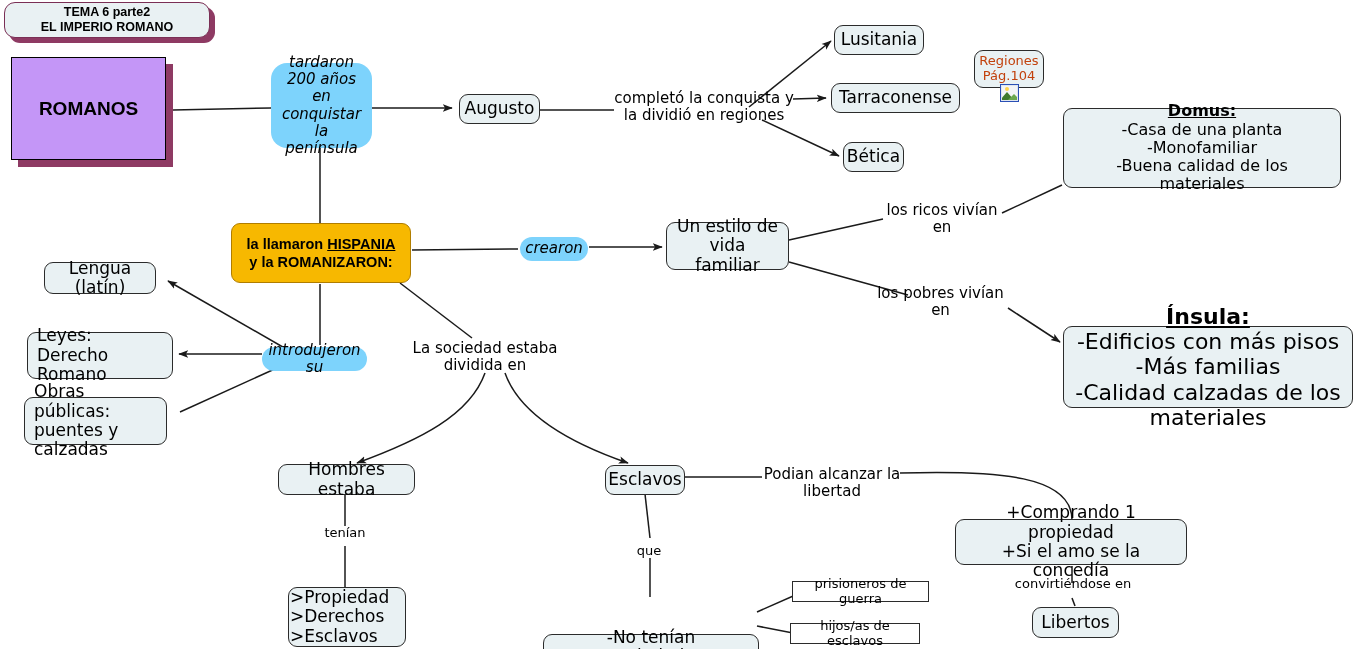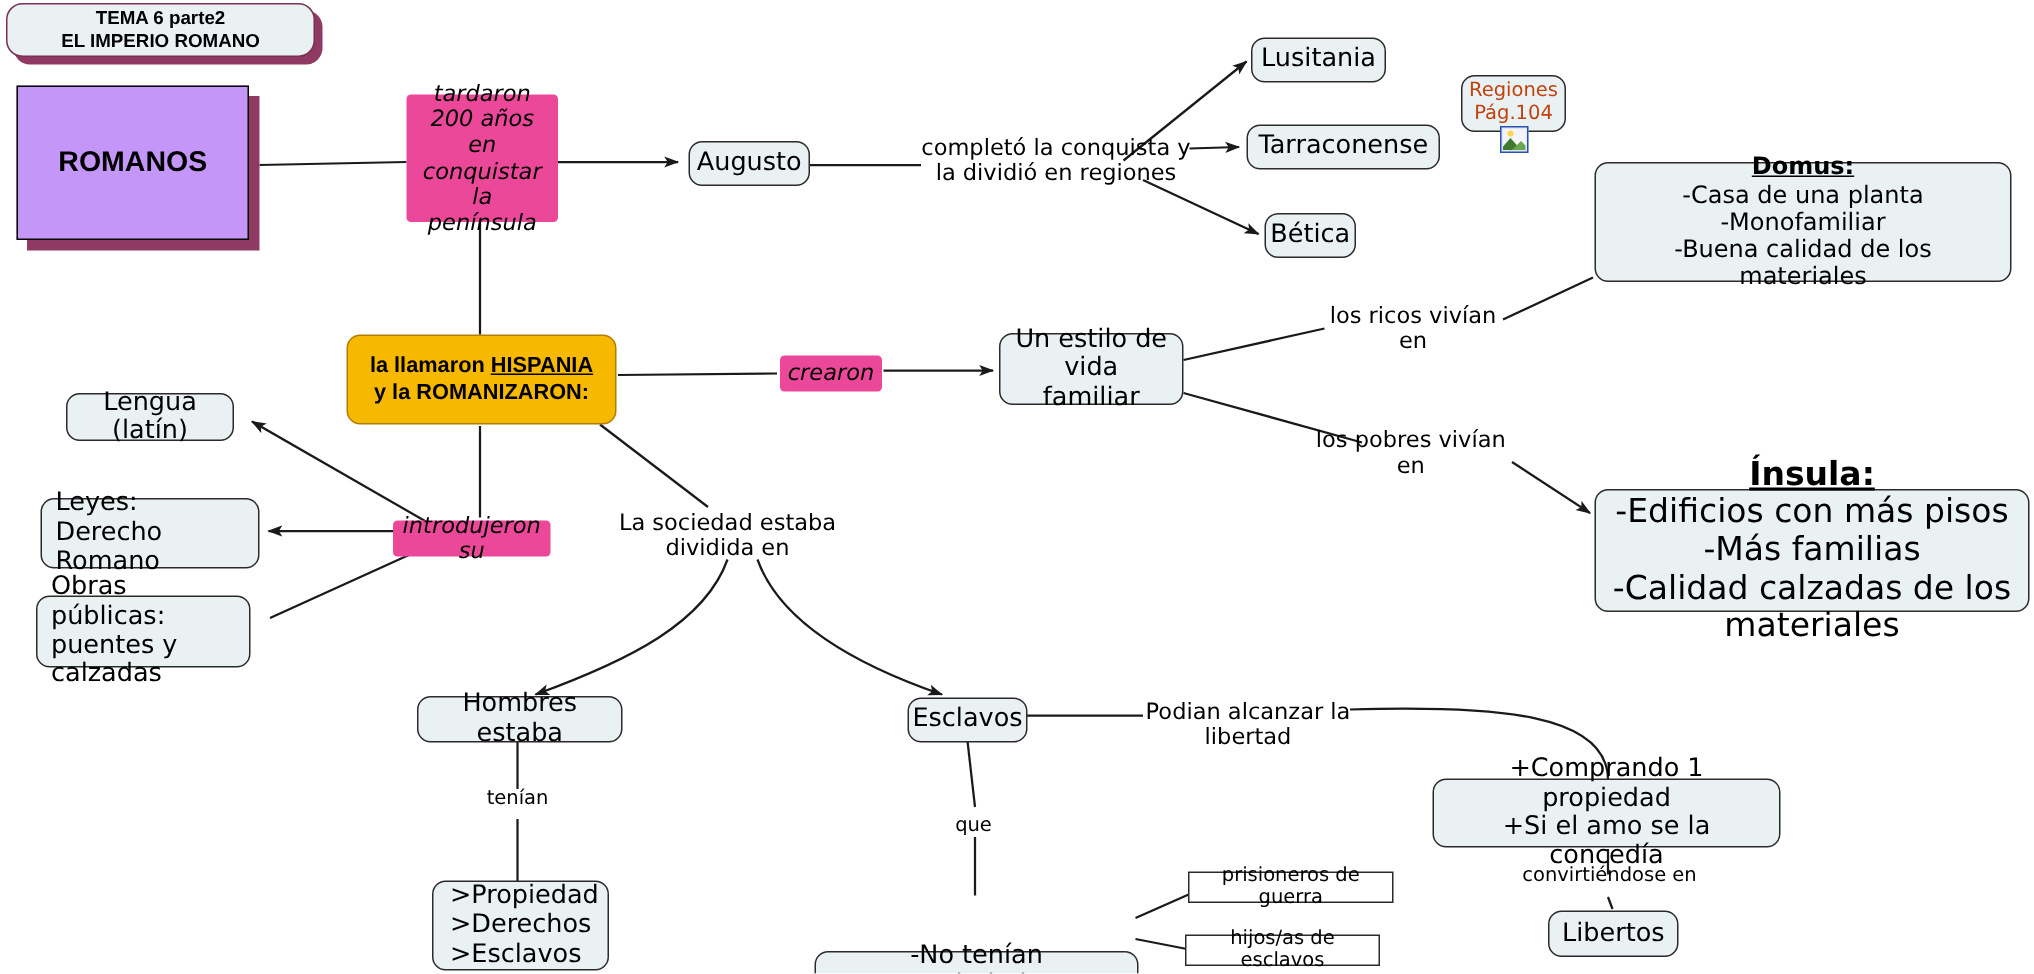--- a/index.html
+++ b/index.html
@@ -45,23 +45,23 @@
   .concept {
     background: #e9f1f3;
     border: 1.2px solid #2b2b2b;
     border-radius: 9px;
     font-size: 17px;
     padding: 3px 9px;
   }
 
   
   .linklabel {
-    background: #ec4899;
+    background: #7dd3fc;
     border: none;
-    border-radius: 3px;
+    border-radius: 16px;
     font-style: italic;
     font-size: 15px;
     padding: 2px 7px;
   }
   
   .textlabel {
     background: transparent;
     border: none;
     font-size: 15px;
     color: #000;
@@ -344,21 +344,21 @@
 
   <div class="node linklabel" style="left:262px; top:347px; width:105px; height:24px;">introdujeron su</div>
 
   <div class="node textlabel" style="left:404px; top:336px; width:162px; height:42px;">La sociedad estaba
 dividida en</div>
 
   <div class="node concept" style="left:278px; top:464px; width:137px; height:31px;">Hombres estaba</div>
 
   <div class="node textlabel tiny" style="left:312px; top:523px; width:66px; height:20px;">tenían</div>
 
-  <div class="node concept" style="left:288px; top:587px; width:118px; height:60px; justify-content:flex-start; text-align:left; padding-left:11px;">&gt;Propiedad
+  <div class="node concept" style="left:288px; top:587px; width:118px; height:60px; justify-content:flex-start; text-align:left; padding-left:1px;">&gt;Propiedad
 &gt;Derechos
 &gt;Esclavos</div>
 
   <div class="node concept" style="left:605px; top:465px; width:80px; height:30px;">Esclavos</div>
 
   <div class="node textlabel tiny" style="left:626px; top:541px; width:46px; height:20px;">que</div>
 
   <div class="node concept" style="left:543px; top:596px; width:216px; height:46px;margin-top:38px;">-No tenían propiedades
 -No tenían derechos</div>
 

